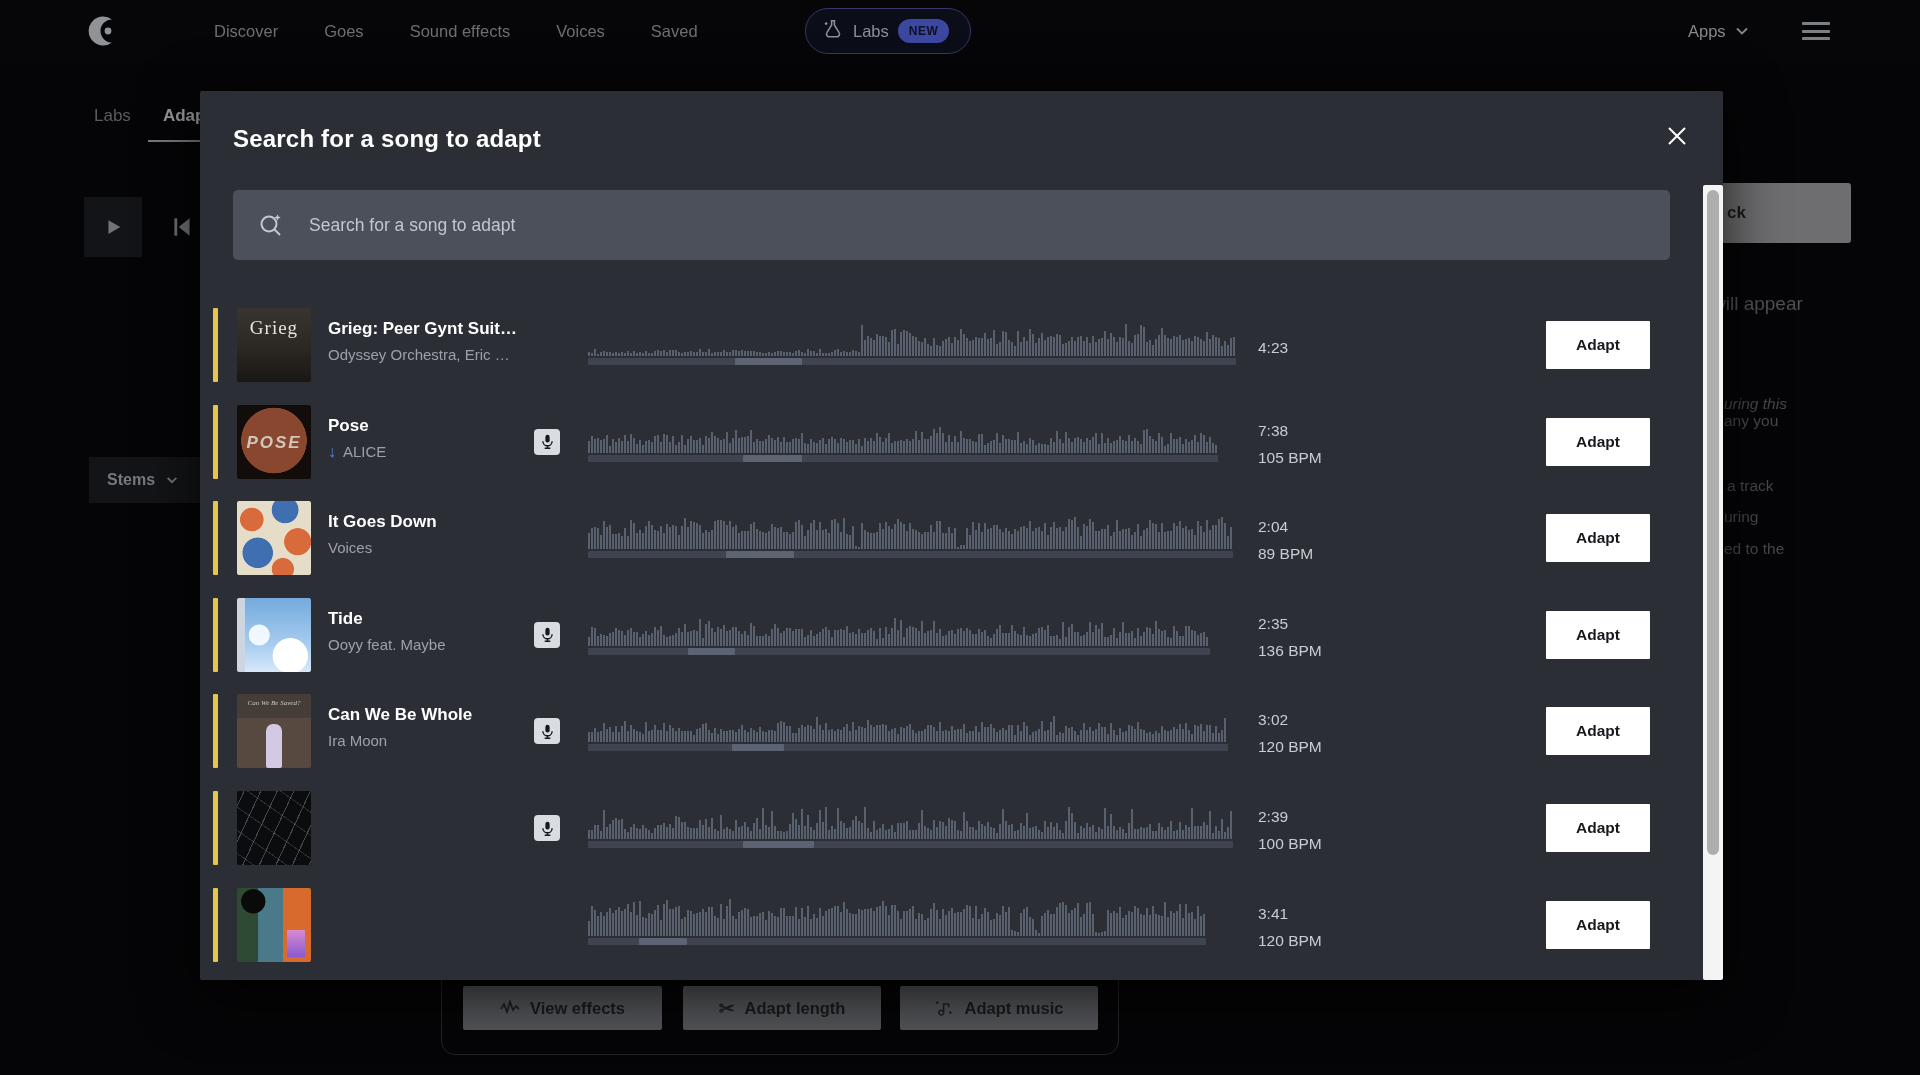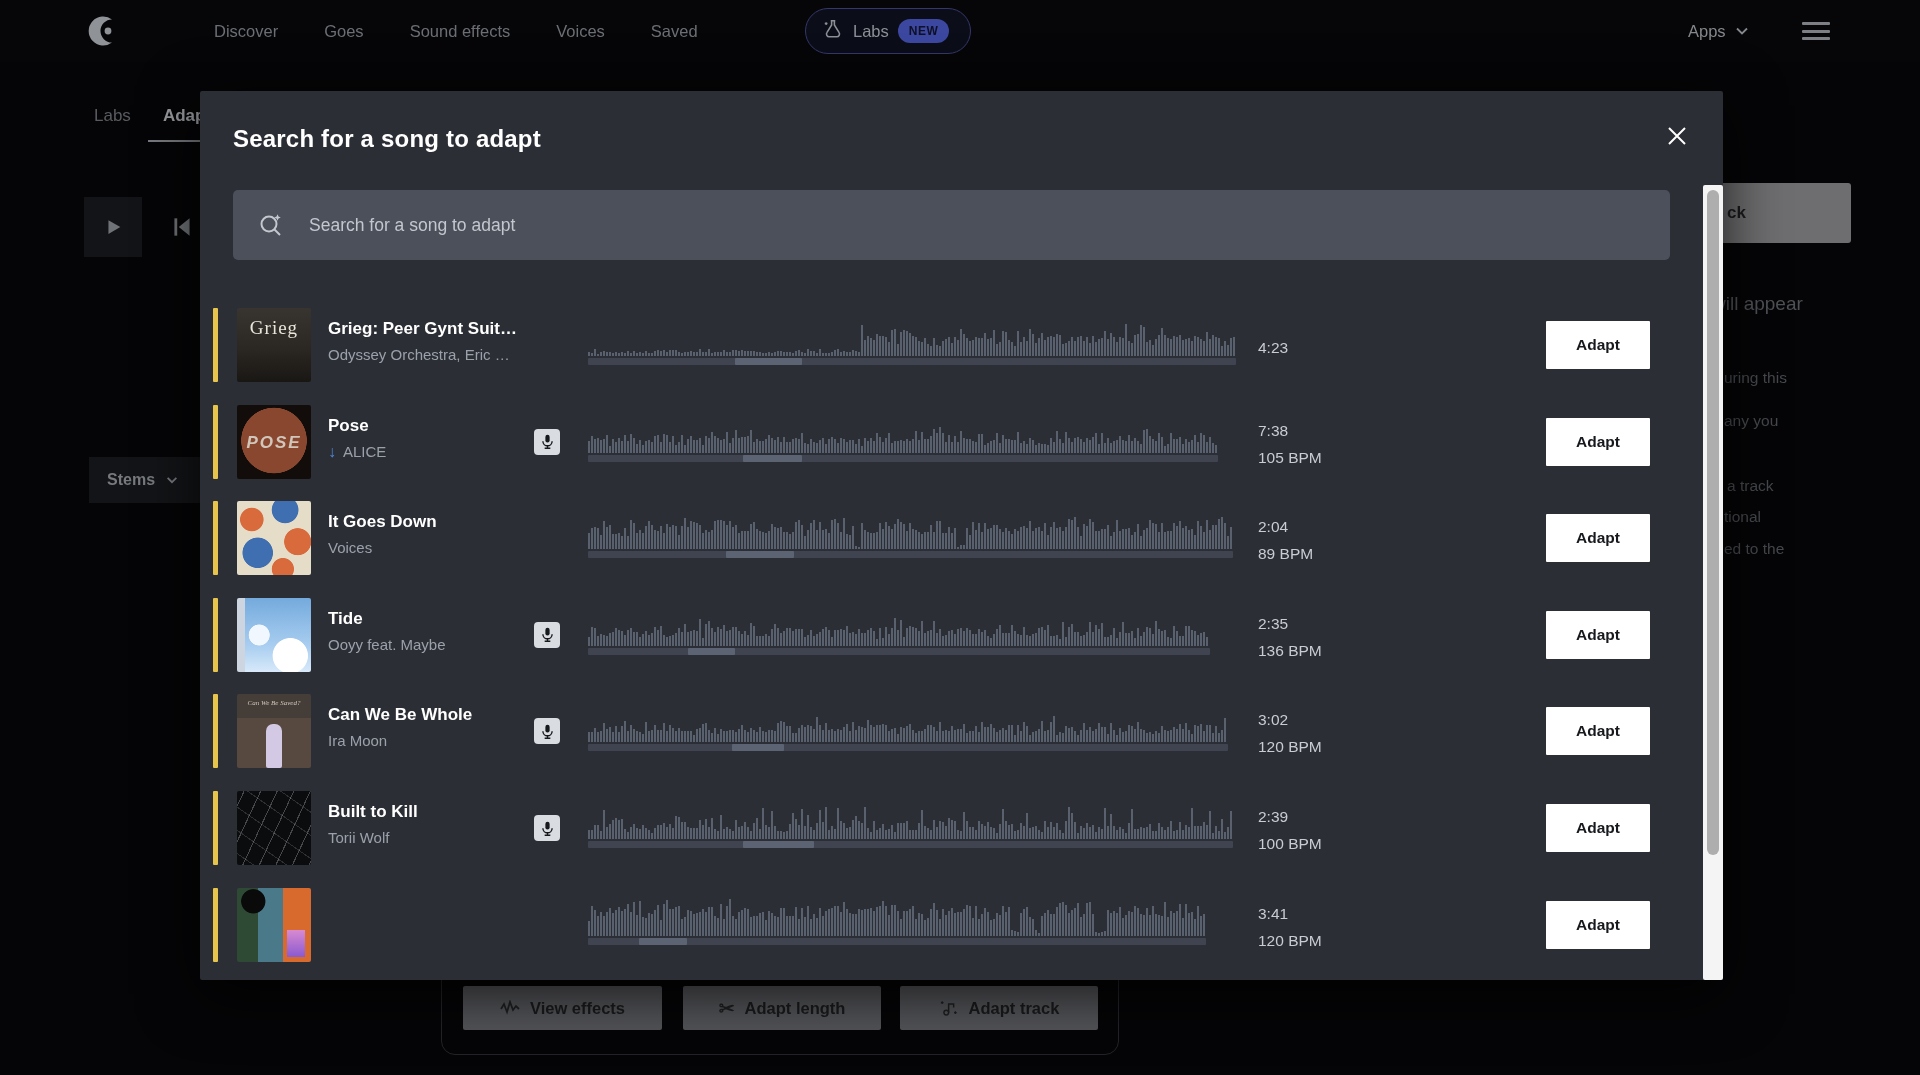--- a/index.html
+++ b/index.html
@@ -175,31 +175,31 @@
   <div class="bgbtn" style="left:683px;width:198px;">
     <span class="ic" style="font-size:19px;">✂</span>
     <span>Adapt length</span>
   </div>
   <div class="bgbtn" style="left:900px;width:198px;">
     <svg width="20" height="20" viewBox="0 0 22 22" fill="none" stroke="#1a1b1d" stroke-width="1.6">
       <circle cx="8" cy="16" r="2.6"></circle>
         <path d="M10.6 16V6.5h5.5v4"></path>
         <path d="M3.5 3.5v3M2 5h3M18 14.5v3M16.5 16h3" stroke-width="1.4"></path>
     </svg>
-    <span>Adapt track</span>
+    <span>Adapt music</span>
   </div>
 
   <div class="ckbtn">
     <span>ck</span>
   </div>
   <span class="frag big" style="left:1712px;top:293px;">will appear</span>
-  <span class="frag" style="left:1724px;top:369px;">uring this</span>
+  <span class="frag" style="left:1724px;top:395px;font-style:italic;">uring this</span>
   <span class="frag" style="left:1724px;top:412px;">any you</span>
   <span class="frag" style="left:1727px;top:477px;">a track</span>
-  <span class="frag" style="left:1724px;top:508px;">tional</span>
+  <span class="frag" style="left:1724px;top:508px;">uring</span>
   <span class="frag" style="left:1724px;top:540px;">ed to the</span>
 
 
   <div class="modal">
     <div class="modal-title">Search for a song to adapt</div>
     <div class="close">
       <svg width="24" height="24" viewBox="0 0 24 24" fill="none" stroke="#fff" stroke-width="2">
           <path d="M4 4l16 16M20 4L4 20"></path>
         </svg>
     </div>
@@ -1406,26 +1406,20 @@
           </div>
           <div class="dur">
             <div>3:02</div>
             <div>120 BPM</div>
           </div>
           <button class="adaptbtn">Adapt</button>
         </div>
         <div class="row" style="top: 483px;">
           <div class="ybar"></div>
           <div class="art art-builttokill"></div>
-          <div class="meta">
-            <div class="title">Built to Kill</div>
-            <div class="artist">
-              <span>Torii Wolf</span>
-            </div>
-          </div>
           <div class="micbadge">
             <svg width="17" height="17" viewBox="0 0 24 24" fill="none" stroke="#17191d" stroke-width="2">
               <rect x="9" y="2.5" width="6" height="11" rx="3" fill="#17191d" stroke="none"></rect>
               <path d="M5.5 11.5a6.5 6.5 0 0 0 13 0"></path>
               <path d="M12 18v3.5M8 21.5h8"></path>
             </svg>
           </div>
           <div class="wave" style="width:645px">
             <div class="bars">
               <i style="height: 9.2px;"></i>

